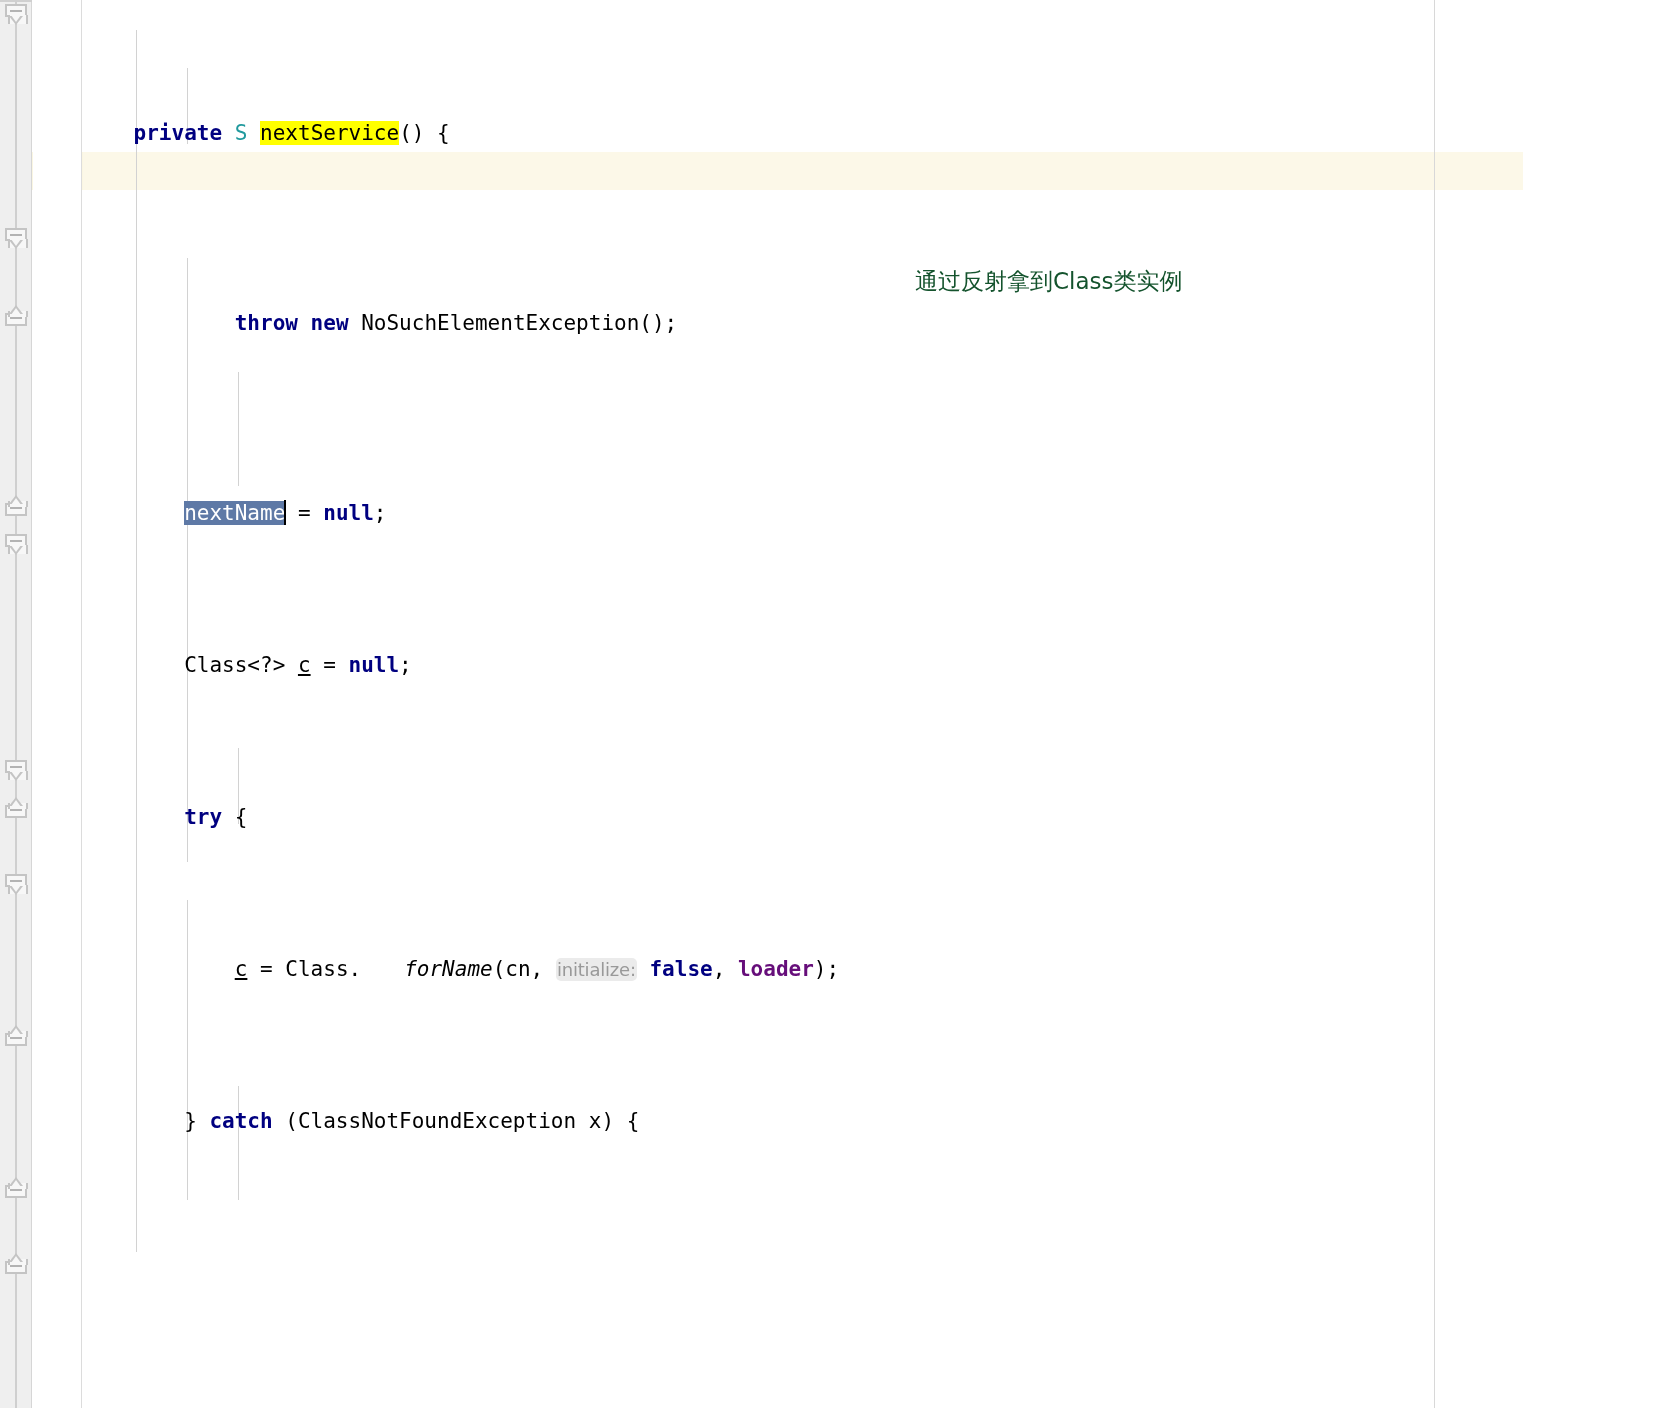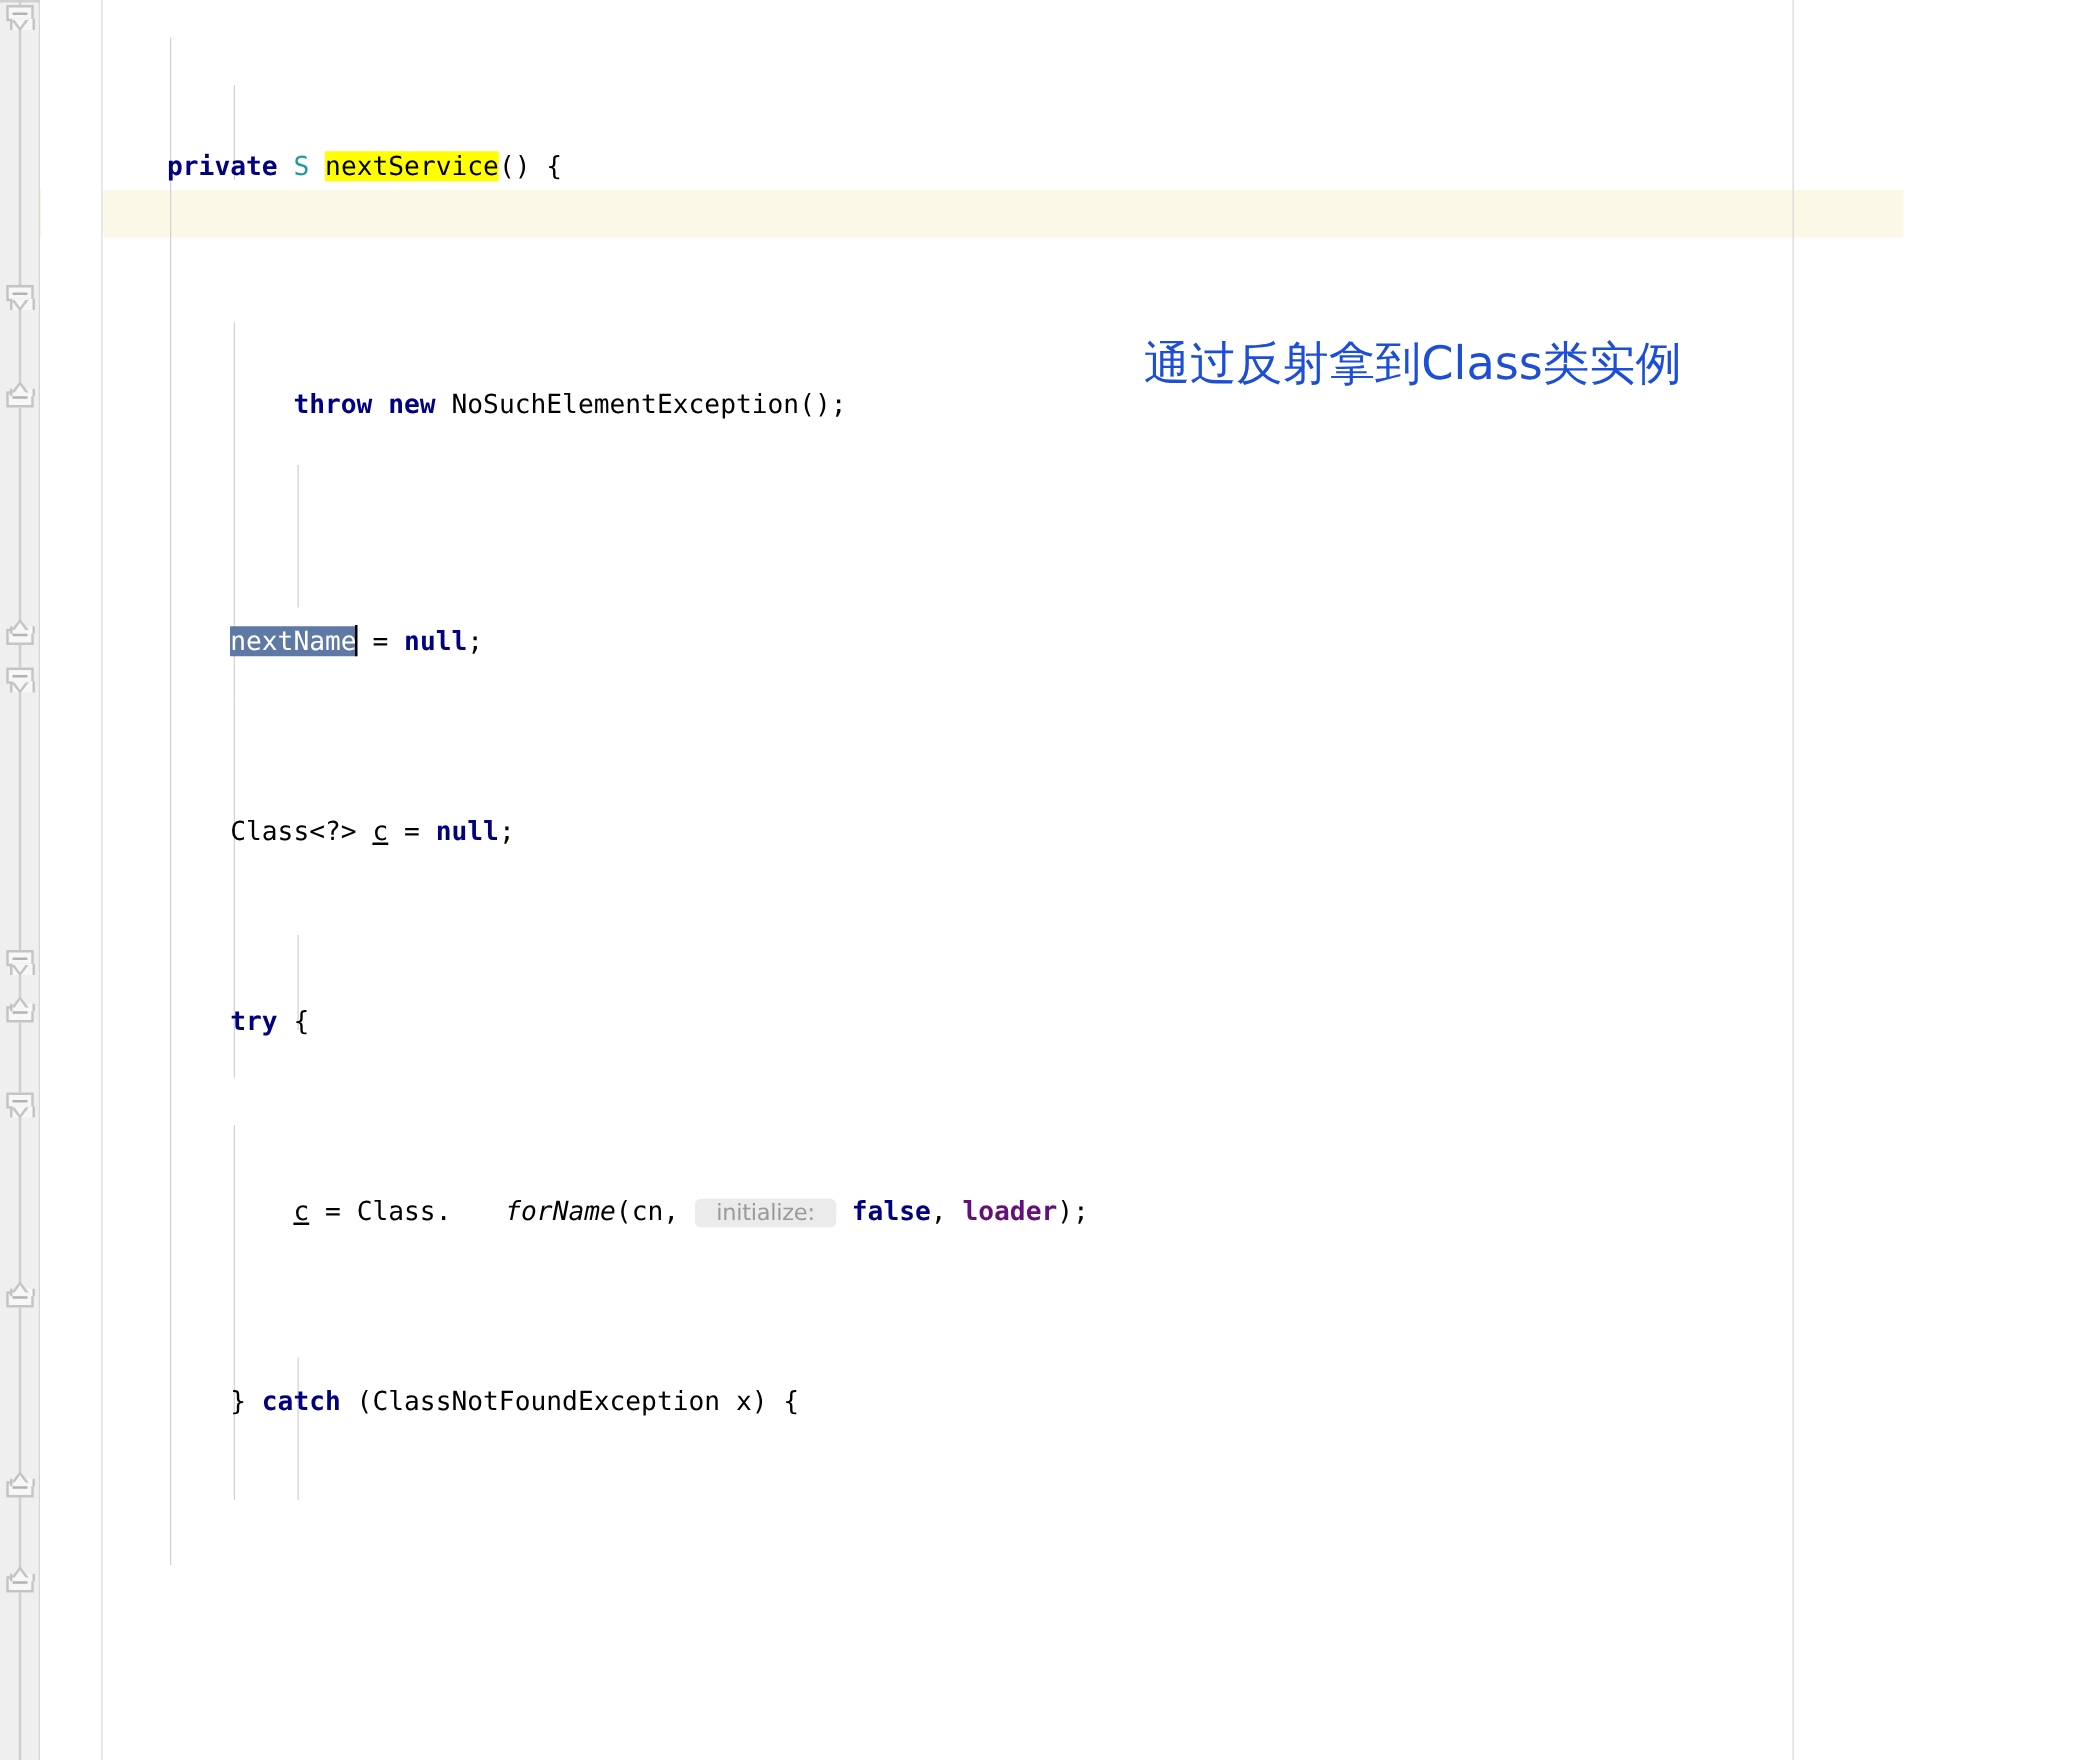--- a/index.html
+++ b/index.html
@@ -191,21 +191,21 @@
   .fld  { color: #660e7a; font-weight: bold; }      
   .mth  { color: #000000; font-style: italic; margin-left: 43px; }      
   .loc  { color: #000000; text-decoration: underline; } 
   .pln  { color: #000000; }
 
   
   .hint {
     background: #ebebeb;
     color: #999999;
     border-radius: 5px;
-    padding: 1px 17px;
+    padding: 1px 1px;
     font-size: 18px;
     font-family: "DejaVu Sans", "Liberation Sans", sans-serif;
     letter-spacing: -0.2px;
   }
 
   
   .hl-yellow {
     background: #ffff00;
     color: #000000;
   }
@@ -229,23 +229,23 @@
     height: 25px;
     background: #000000;
     vertical-align: -5px;
     margin: 0 -1px;
   }
 
   
   .annotation {
     position: absolute;
     z-index: 6;
-    color: #1d4ed8;
+    color: #14532d;
     font-family: "DejaVu Sans", "Liberation Sans", sans-serif;
-    font-size: 37px;
+    font-size: 23px;
     white-space: pre;
   }
 </style>
 </head>
 <body>
 
 <div class="editor">
 
   <div class="line-highlight gutterband" style="top:152px;"></div>
 

